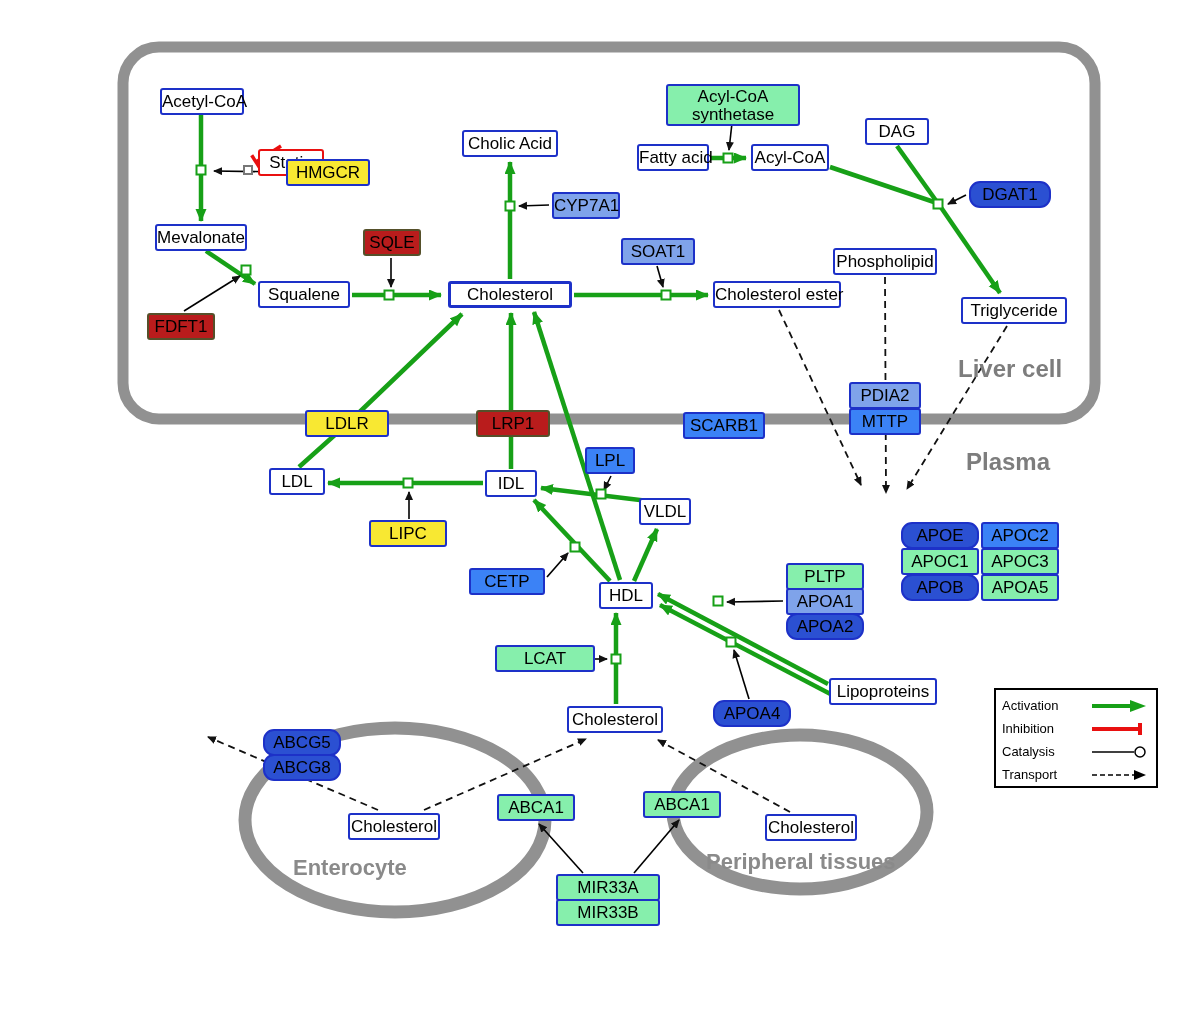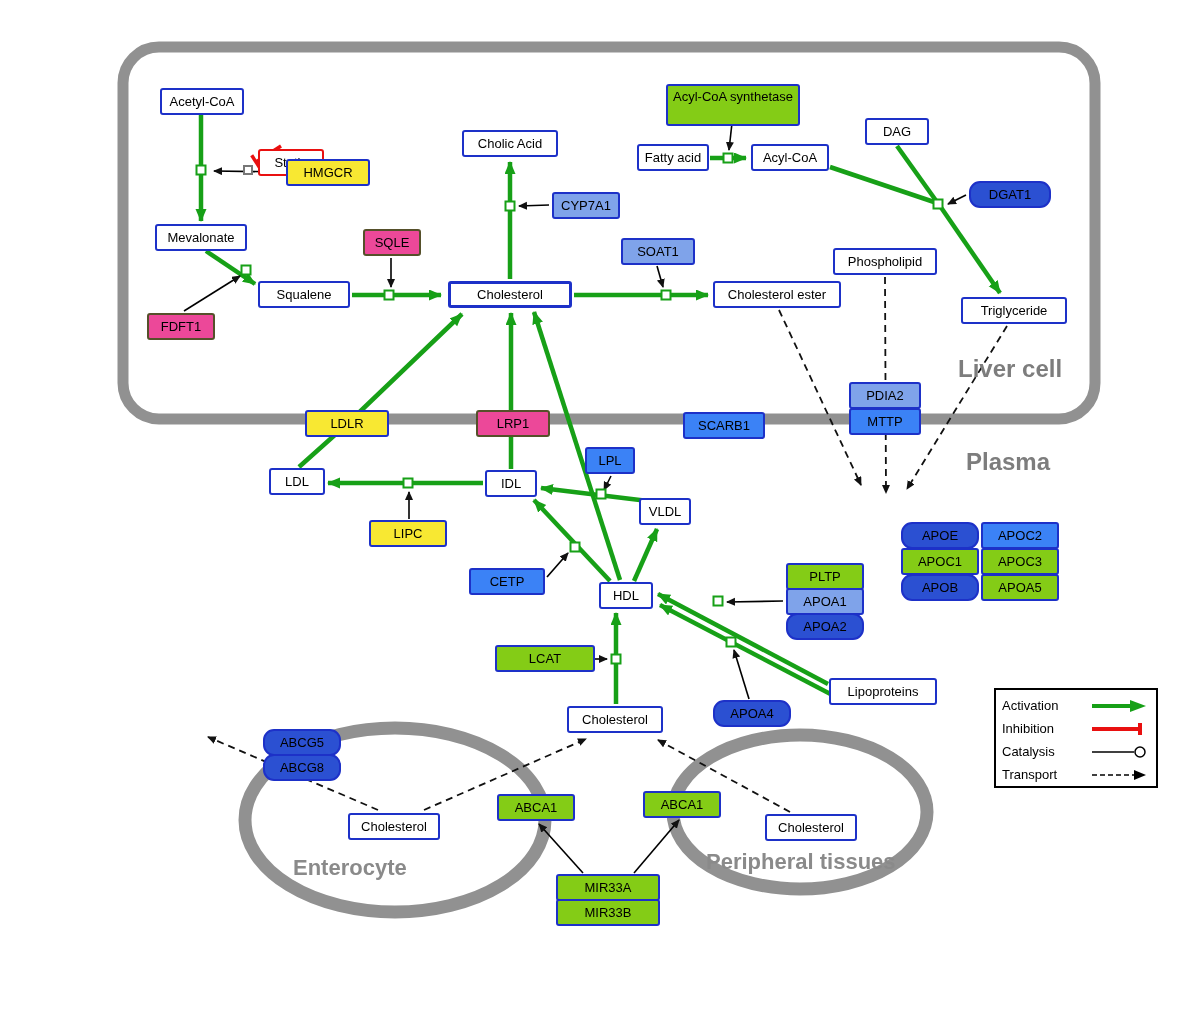--- a/index.html
+++ b/index.html
@@ -1,27 +1,27 @@
 <!DOCTYPE html>
 <html><head>
 <meta charset="utf-8">
 <style>
   html,body{margin:0;padding:0;background:#fff;}
   .stage{position:relative;width:1200px;height:1013px;background:#fff;overflow:hidden;
          font-family:"Liberation Sans",sans-serif;}
   .edges{position:absolute;left:0;top:0;}
   .node{position:absolute;box-sizing:border-box;height:27px;border:2px solid #1d31c8;
-        background:#fff;font-size:13px;text-align:center;line-height:23px;color:#000;
+        background:#fff;font-size:17px;text-align:center;line-height:23px;color:#000;
         border-radius:3px;white-space:nowrap;}
   .thick{border-width:3px;line-height:21px;}
   .y{background:#f8e832;}
-  .py{background:#ec4899;border-color:#55502a;}
+  .py{background:#b91c1c;border-color:#55502a;}
   .b1{background:#3b82f6;}
   .b2{background:#7fa3ea;}
-  .b3{background:#84cc16;}
+  .b3{background:#86efac;}
   .b4{background:#2b50d2;border-radius:11px;}
   .red{border-color:#e91010;margin-top:32px;}
   .tall{height:42px;line-height:18px;white-space:normal;padding-top:2px;}
   .comp-label{position:absolute;font-weight:bold;color:#7d7d7d;font-size:24px;}
   .comp-label.small{font-size:22px;color:#8a8a8a;}
   .legend{position:absolute;left:994px;top:688px;width:164px;height:100px;background:#fff;
           border:2px solid #000;box-sizing:border-box;padding:4px 6px;}
   .legend-row{display:flex;align-items:center;justify-content:space-between;height:23px;}
   .legend-row span{font-size:13px;color:#000;}
 </style>

